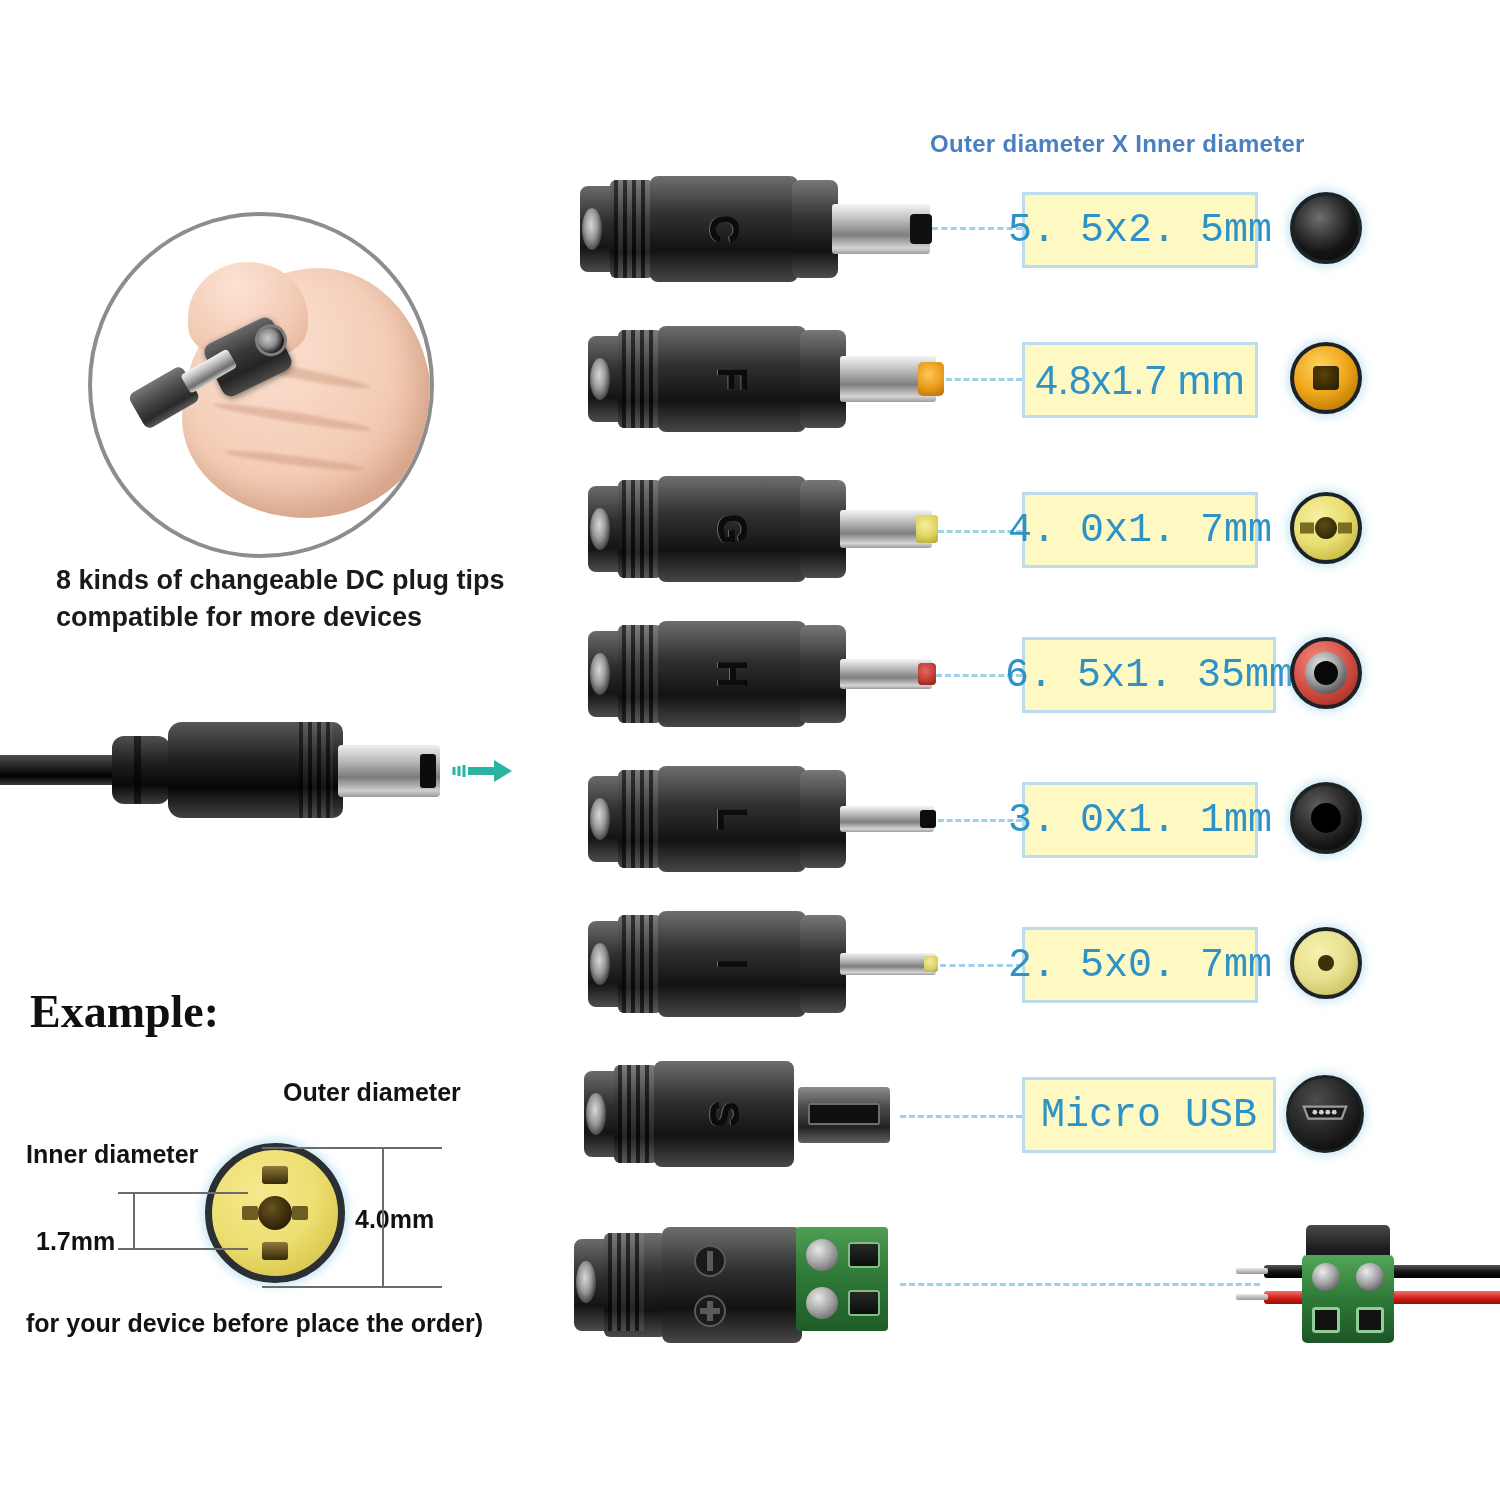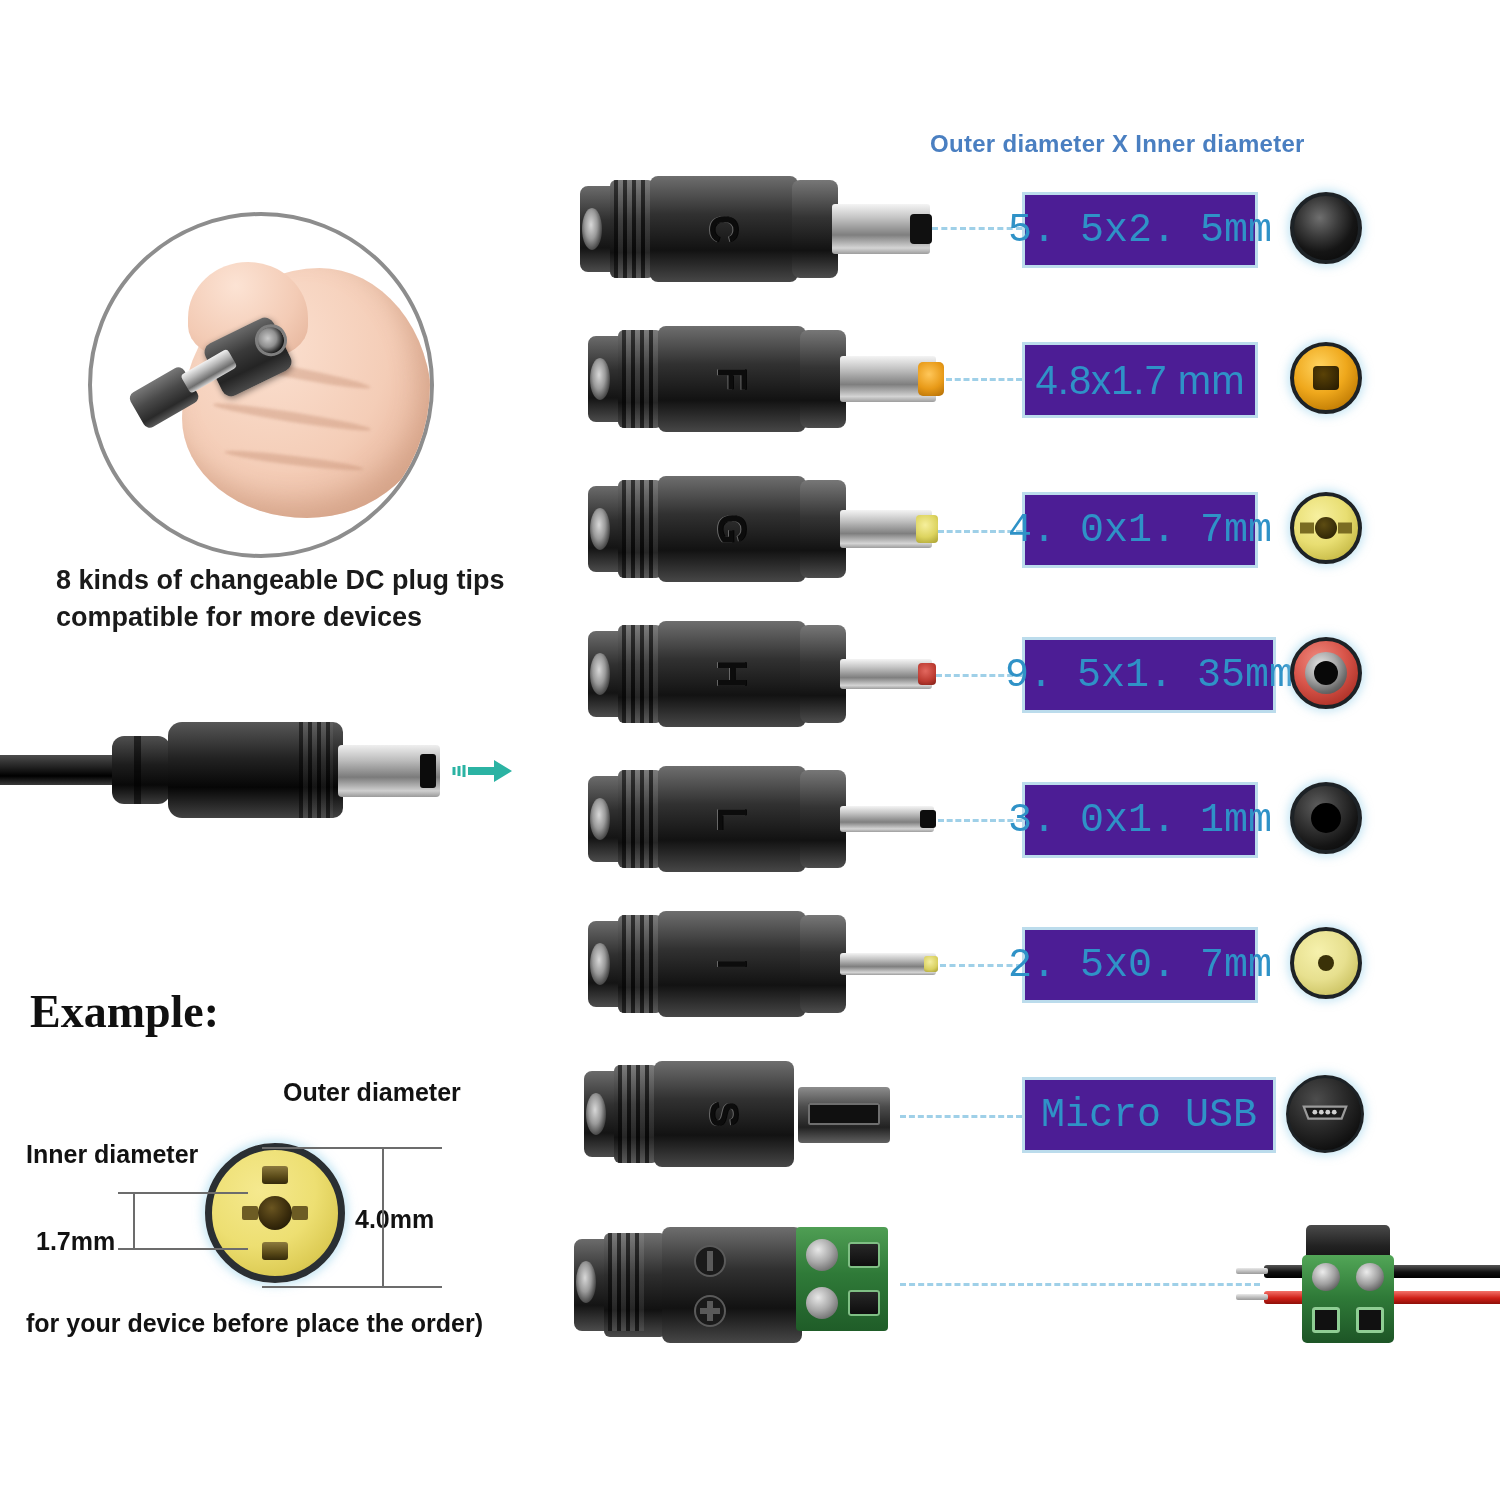--- a/index.html
+++ b/index.html
@@ -201,21 +201,21 @@
     background:linear-gradient(180deg,#f4f4f4 0%,#c3c3c3 28%,#7f7f7f 62%,#d4d4d4 88%,#9d9d9d 100%);
   }
   .dc .tiphole{position:absolute;border-radius:50%;}
 
   .dashline{
     position:absolute;height:0;border-top:3px dashed #9fd0e8;
   }
 
   .label-box{
     position:absolute;
-    border:3px solid #bcdcec;background:#4c1d95;
+    border:3px solid #bcdcec;background:#fef9c3;
     display:flex;align-items:center;justify-content:center;
     color:#2f92c7;font-size:40px;
     font-family:"Liberation Mono", monospace;
     white-space:pre;
   }
   .label-box.prop{font-family:"Liberation Sans", sans-serif;}
 
   .face{
     position:absolute;border-radius:50%;
     box-shadow:0 0 9px 3px rgba(150,210,235,.5);
@@ -372,21 +372,21 @@
     <div class="dc" style="left:28px;top:0;width:340px;">
       <div class="socket-end"></div>
       <div class="ridges"></div>
       <div class="body"></div>
       <div class="letter">H</div>
       <div class="collar"></div>
       <div class="pin" style="left:252px;top:44px;width:92px;height:30px;"></div>
       <div class="tiphole" style="left:330px;top:48px;width:18px;height:22px;background:radial-gradient(circle at 42% 36%,#e2685f 0%,#bb3a30 60%,#7d1d16 100%);border-radius:4px;"></div>
     </div>
     <div class="dashline" style="left:376px;top:59px;width:86px;"></div>
-    <div class="label-box" style="left:462px;top:22px;width:248px;height:70px;">9. 5x1. 35mm</div>
+    <div class="label-box" style="left:462px;top:22px;width:248px;height:70px;">6. 5x1. 35mm</div>
     <div class="face" style="left:730px;top:22px;width:72px;height:72px;border:4px solid #1d2226;background:radial-gradient(circle at 38% 30%,#ef8a7f 0%,#d8554a 45%,#b2342a 78%,#7a1b14 100%);">
       <div style="position:absolute;left:50%;top:50%;transform:translate(-50%,-50%);width:42px;height:42px;border-radius:50%;background:radial-gradient(circle at 38% 32%,#e6e6e6 0%,#a8a8a8 40%,#6a6a6a 68%,#3a3a3a 100%);">
         <div style="position:absolute;left:50%;top:50%;transform:translate(-50%,-50%);width:24px;height:24px;border-radius:50%;background:#080808;"></div>
       </div>
     </div>
   </div>
 
   <div class="row" style="top:760px;">
     <div class="dc" style="left:28px;top:0;width:340px;">
       <div class="socket-end"></div>

